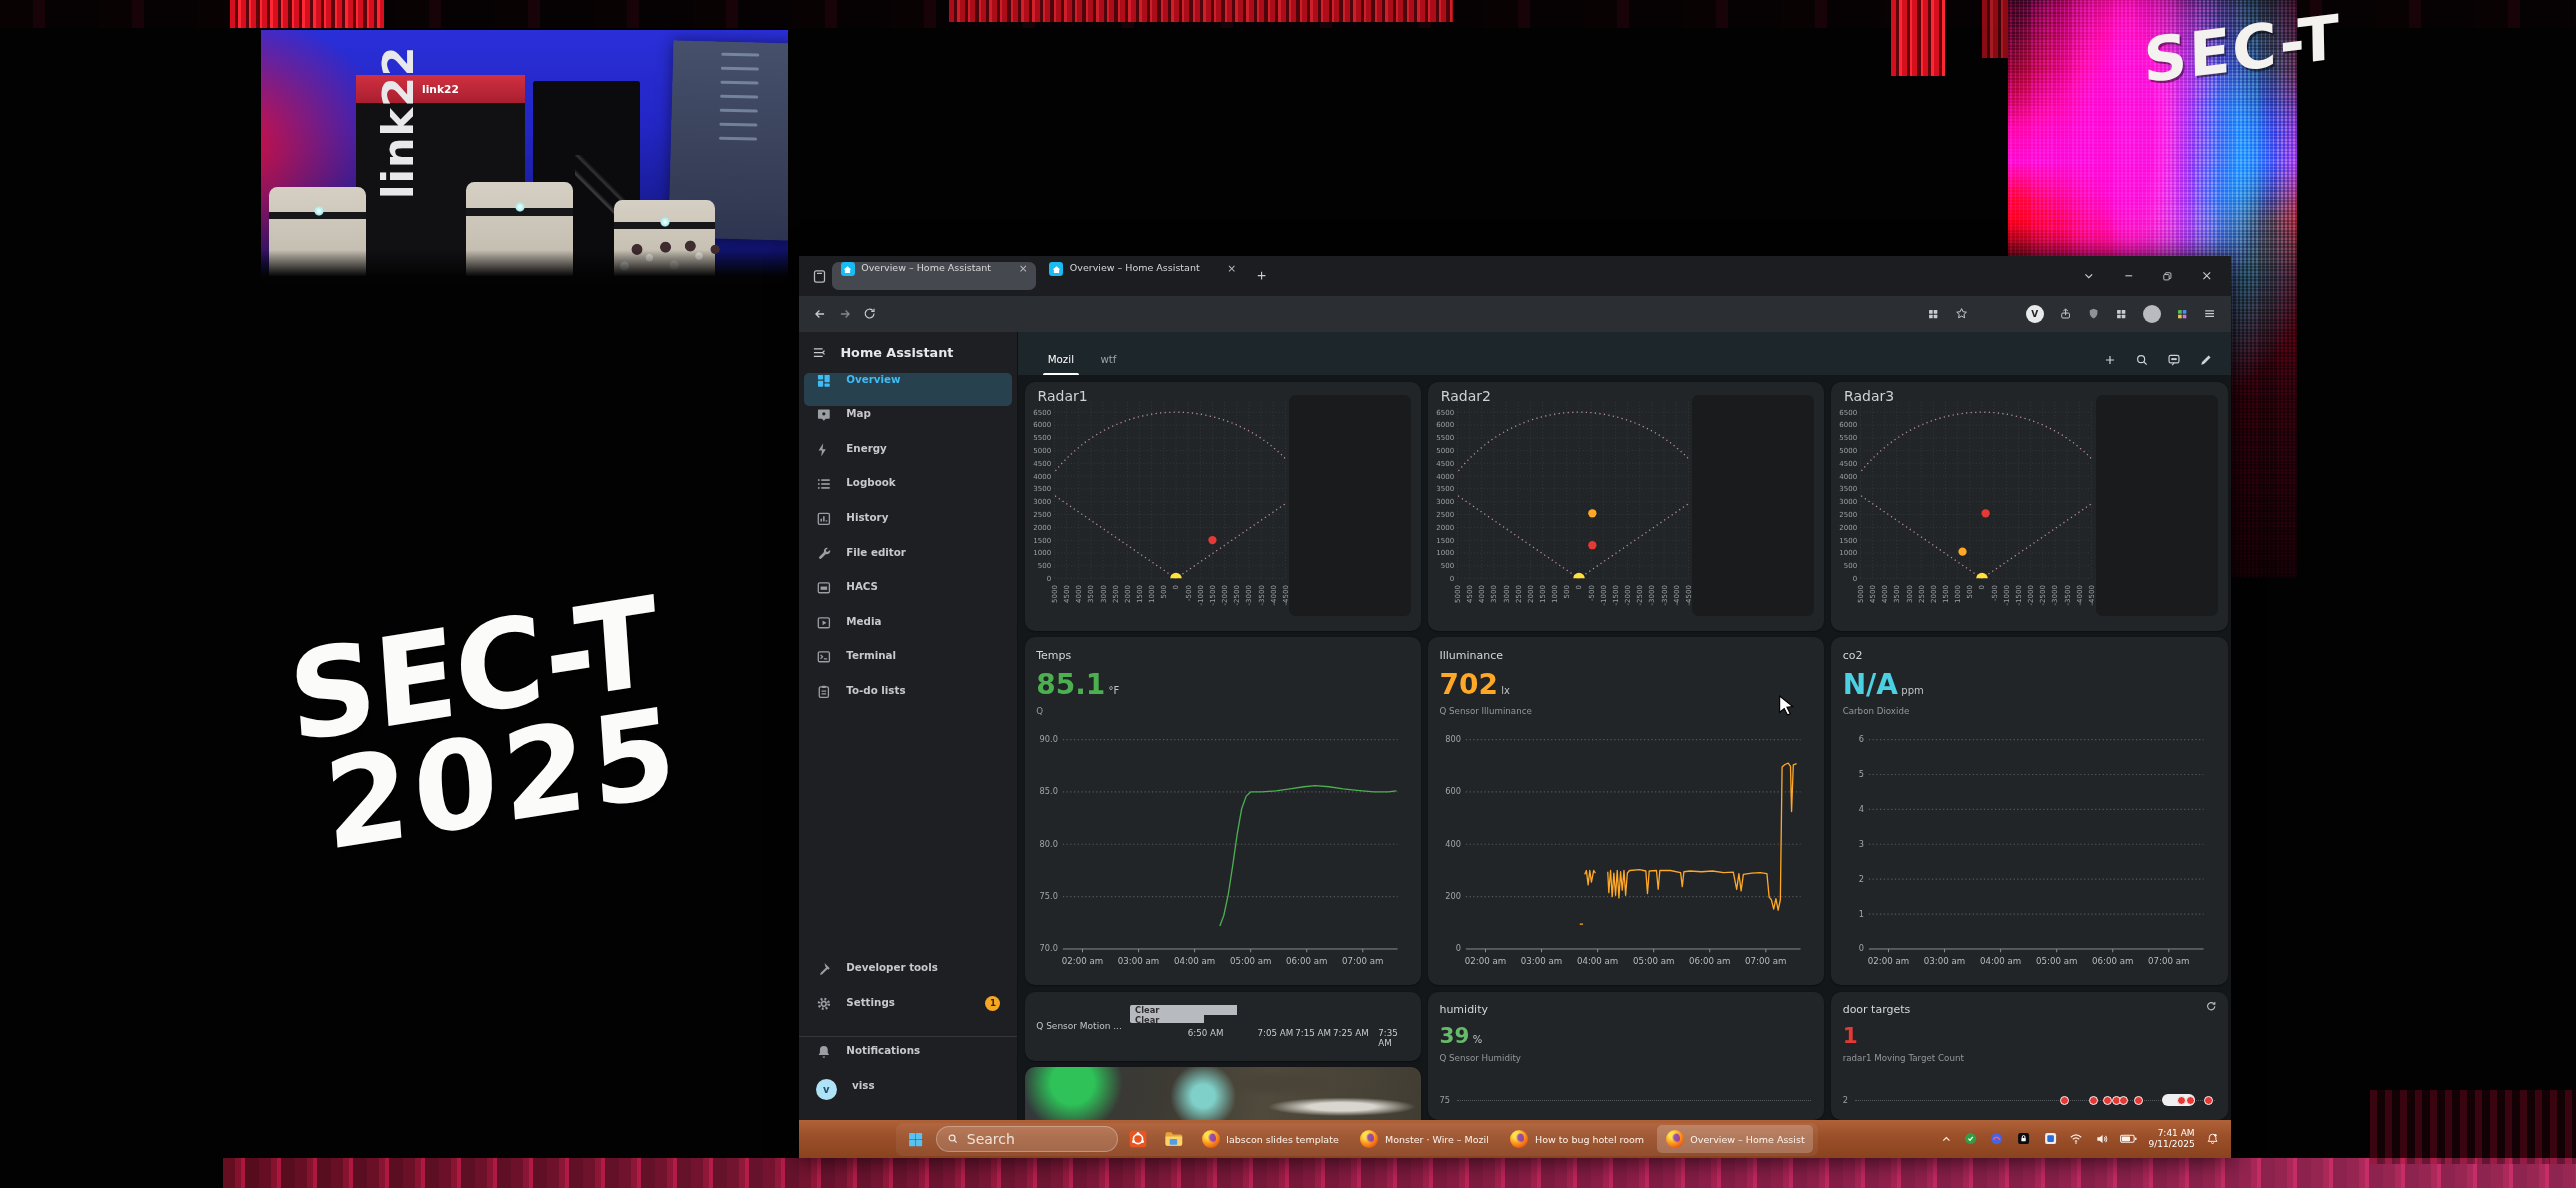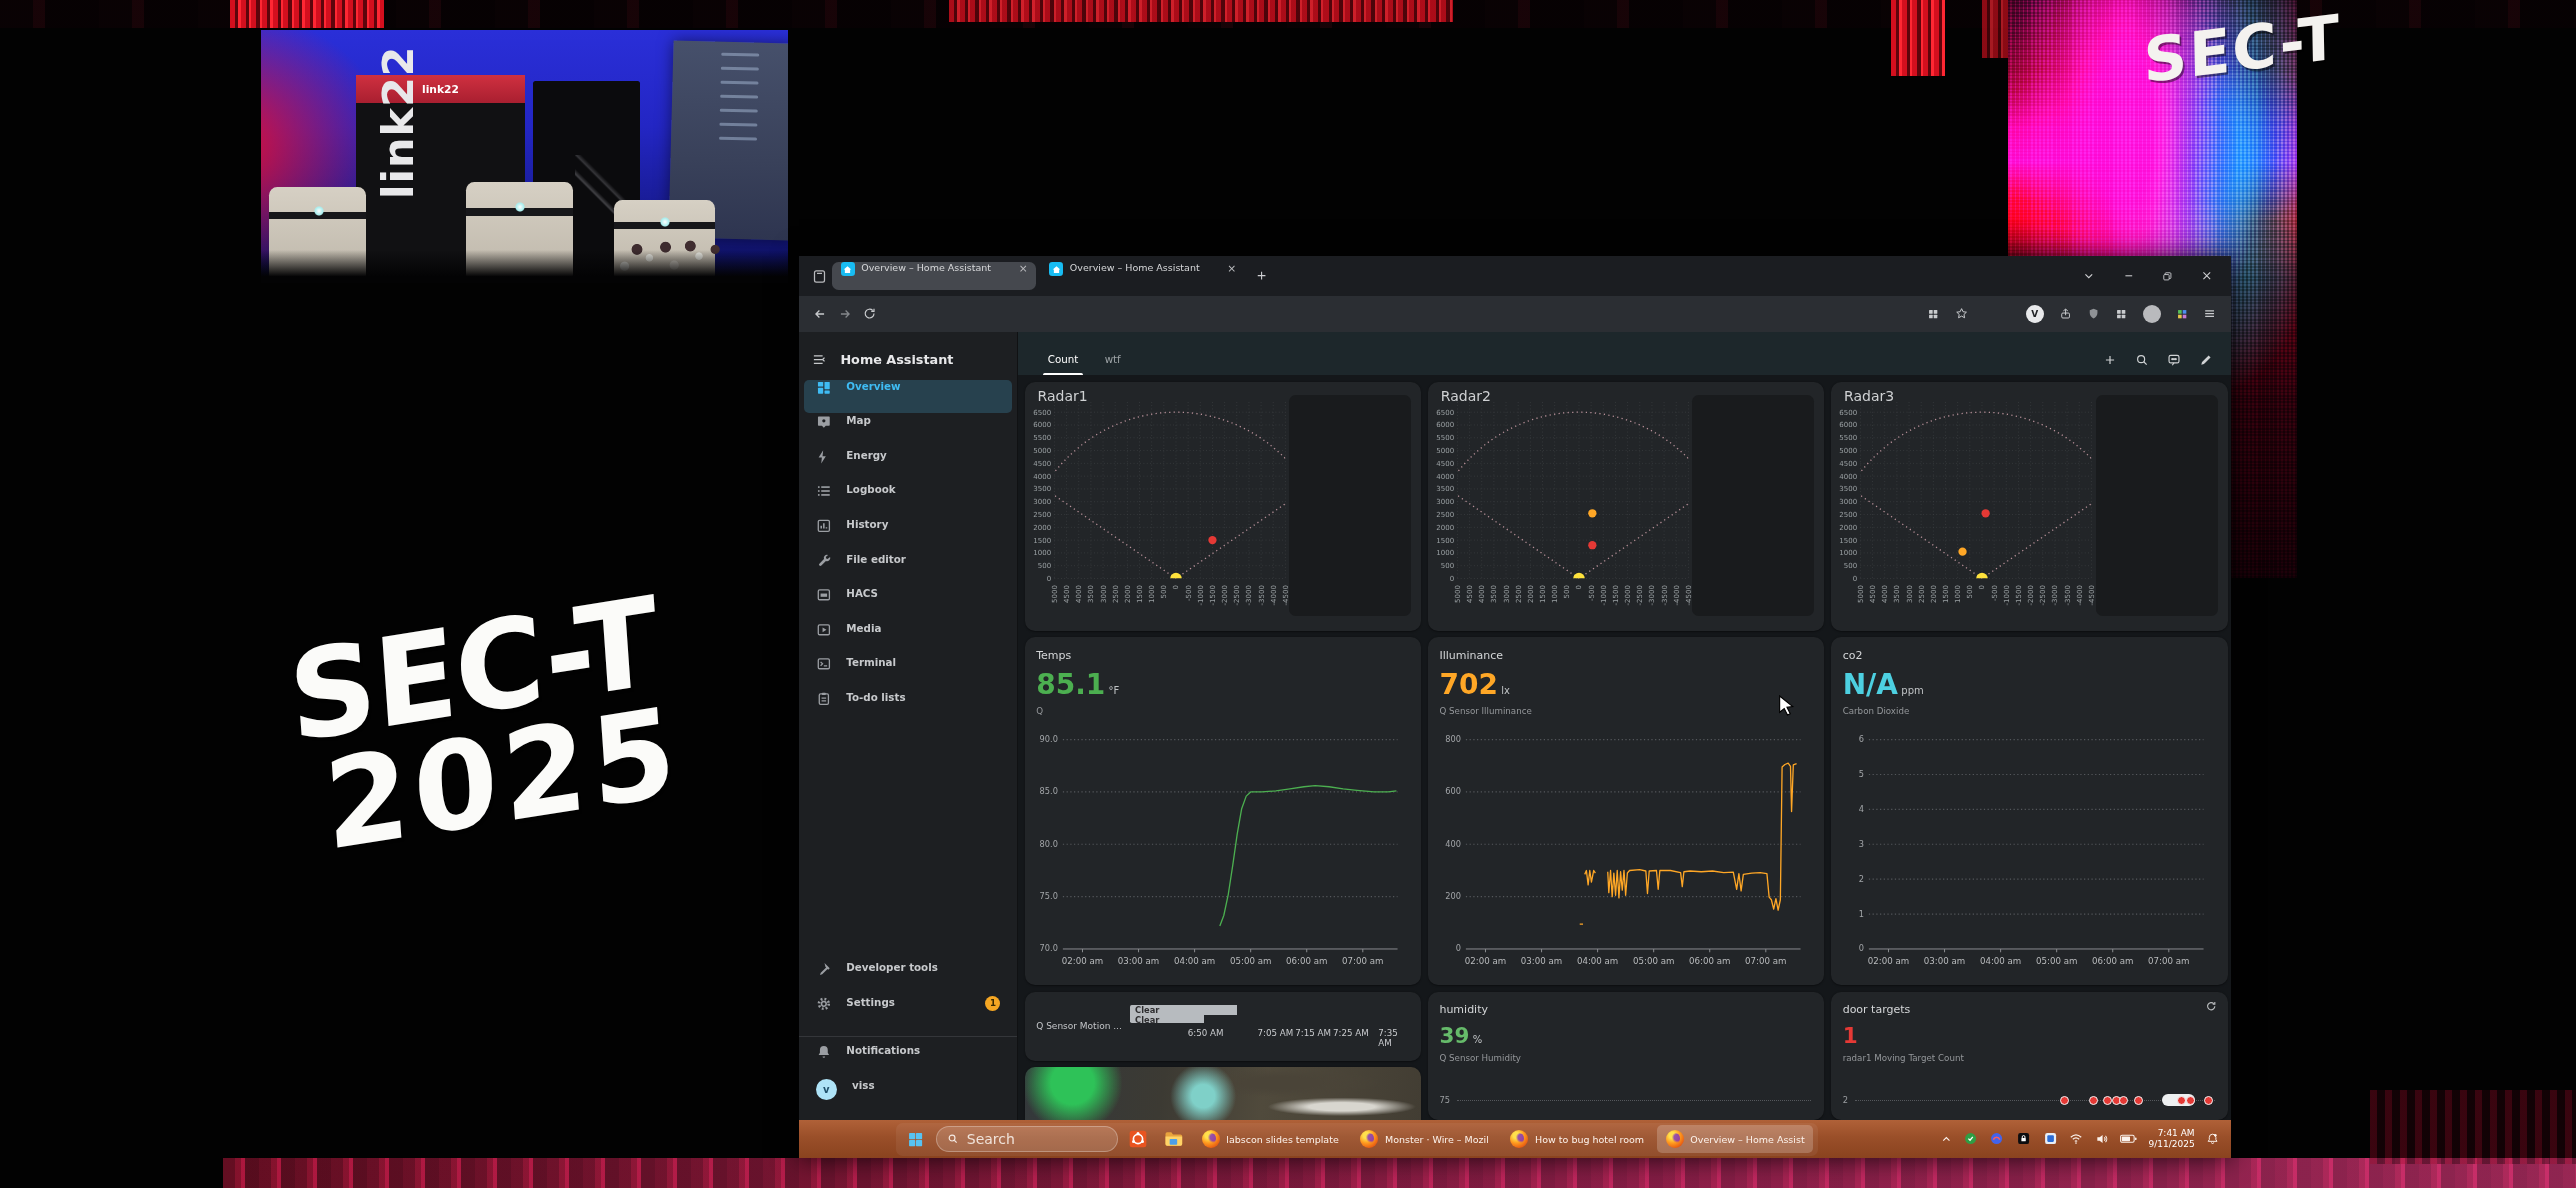--- a/index.html
+++ b/index.html
@@ -69,21 +69,21 @@
   .toolbar{height:36px;background:#2b2e33;display:flex;align-items:center;padding:0 8.3px;color:#c9cbce;}
   .navbtn{width:25px;height:25px;display:flex;align-items:center;justify-content:center;border-radius:5px;}
   .urlwrap{display:flex;align-items:center;margin-left:106px;flex:1;gap:6.6px;}
   .chip{display:flex;align-items:center;gap:5px;background:#43464c;border-radius:3.3px;padding:3.3px 7.4px;font-size:9.5px;color:#e4e5e7;}
   .url{font-size:9.5px;color:#8e9196;}
   .url b{color:#d9dbde;font-weight:700;}
   .tb-right{display:flex;align-items:center;gap:15px;margin-left:auto;padding-right:6.6px;}
   .extdot{width:18px;height:18px;border-radius:50%;background:#e8e9eb;color:#202225;font-size:9px;font-weight:700;display:flex;align-items:center;justify-content:center;}
   
   .ha{display:flex;height:788px;}
-  .sidebar{width:218px;background:#1d1f22;border-right:0.8px solid #101113;display:flex;flex-direction:column;padding-top:12px;}
+  .sidebar{width:218px;background:#1d1f22;border-right:0.8px solid #101113;display:flex;flex-direction:column;padding-top:5px;}
   .sb-head{display:flex;align-items:center;gap:13.2px;color:#e8e8ea;font-size:12.8px;font-weight:600;padding:8.3px 11.6px 11.6px 13.2px;}
   .sb-item{display:flex;align-items:flex-start;gap:15px;height:33px;padding:0 11.6px;margin:0.8px 5px;border-radius:5px;color:#c7c9cc;font-size:10.3px;font-weight:600;}
   .sb-item svg{flex:none;color:#9b9ea3;}
   .sb-item.active{background:#27414e;color:#3fbcf4;}
   .sb-item.active svg{color:#3fbcf4;}
   .sb-spacer{flex:1;}
   .sb-div{height:0.8px;background:#34363a;margin:6.6px 0;}
   .badge{margin-left:auto;background:#f5a623;color:#3a2a00;font-size:8.7px;font-weight:700;border-radius:50%;width:15px;height:15px;display:flex;align-items:center;justify-content:center;}
   .avatar{width:21.5px;height:21.5px;border-radius:50%;background:#aee3f7;color:#20506b;font-size:10px;font-weight:700;display:flex;align-items:center;justify-content:center;}
   .main{flex:1;display:flex;flex-direction:column;background:#14171a;min-width:0;}
@@ -410,21 +410,21 @@
         </div>
         <div class="sb-item" style="margin-bottom:8.3px">
           <span class="avatar">v</span>
           <span>viss</span>
         </div>
       </div>
 
       <div class="main">
         <div class="ha-header">
           <div class="ha-tabs">
-            <div class="ha-tab active">Count</div>
+            <div class="ha-tab active">Mozil</div>
             <div class="ha-tab">wtf</div>
           </div>
           <div class="ha-actions">
             <svg width="14" height="14" viewBox="0 0 24 24" stroke="#cfd2d4" stroke-width="2" fill="none">
                 <path d="M12 5v14M5 12h14"></path>
               </svg>
             <svg width="14" height="14" viewBox="0 0 24 24" fill="none" stroke="#cfd2d4" stroke-width="2">
                 <circle cx="10.5" cy="10.5" r="6"></circle>
                 <path d="M15 15l5 5"></path>
               </svg>

